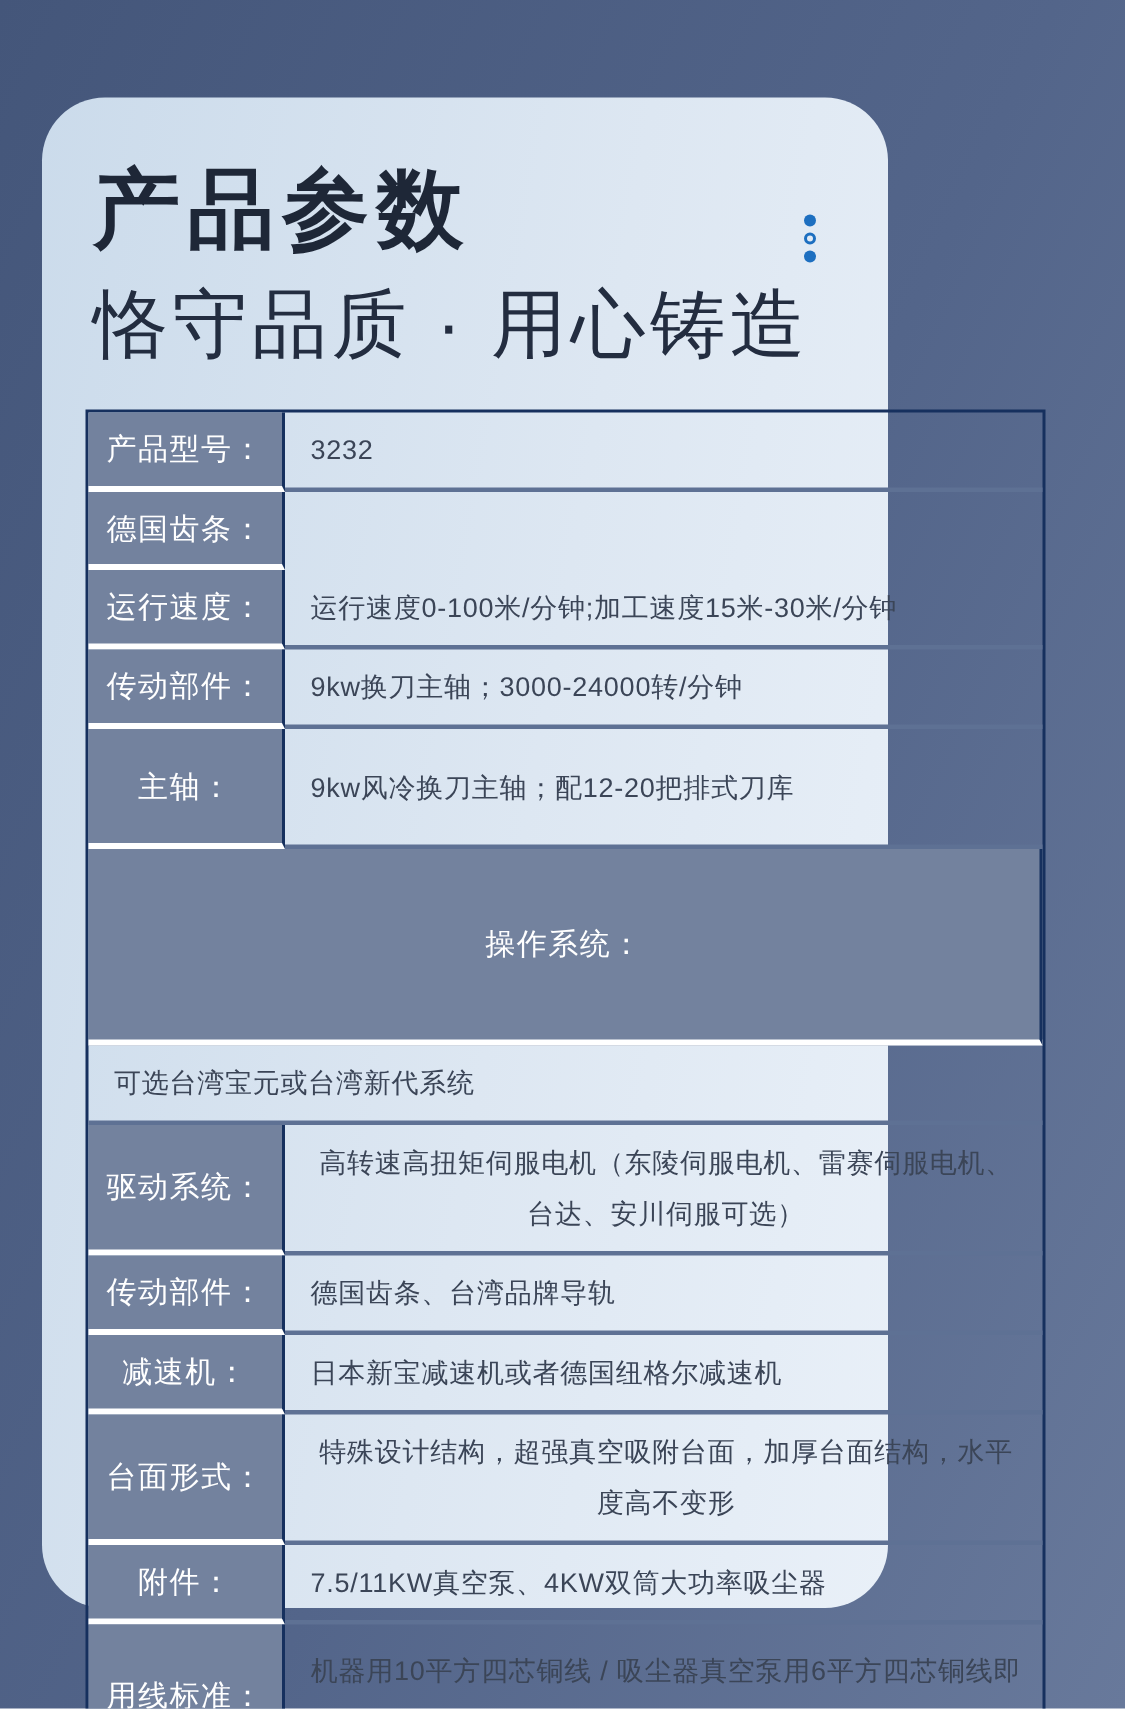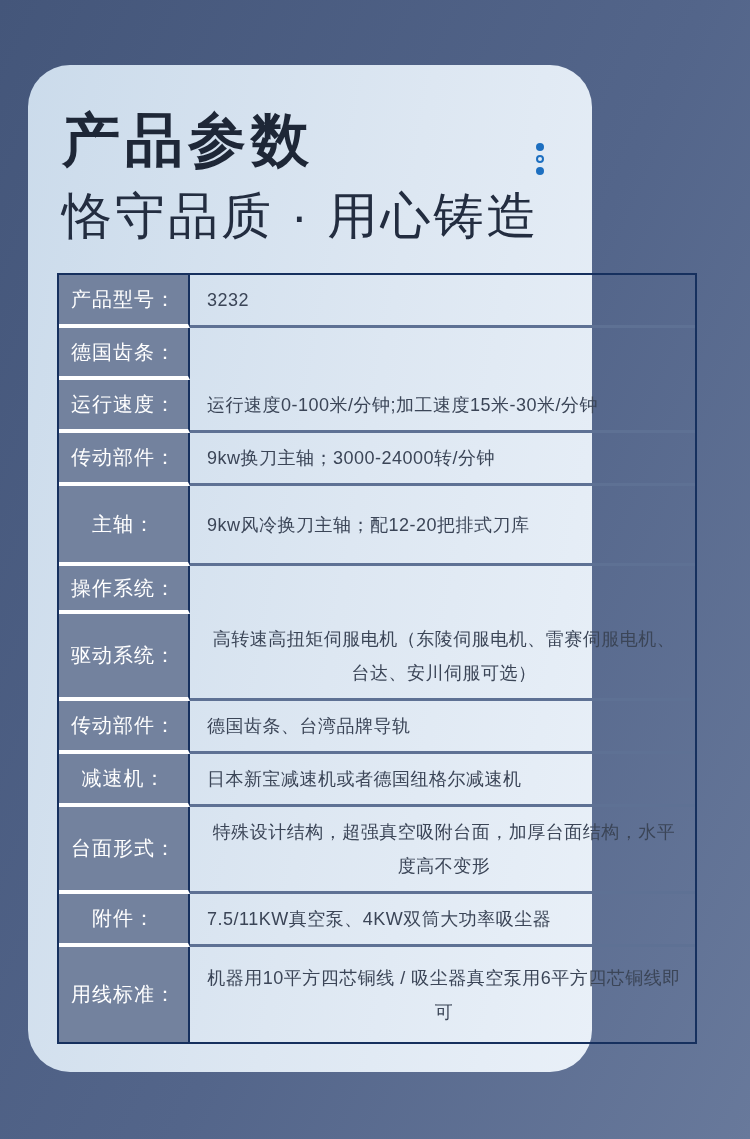--- a/index.html
+++ b/index.html
@@ -72,21 +72,21 @@
     padding: 8px 14px 8px 17px;
     font-size: 18px;
     color: #3b4557;
     line-height: 34px;
     letter-spacing: 0.5px;
     text-align: center;
   }
   .row:not(:last-child) .label { border-bottom: 4px solid #ffffff; }
   .row:not(:last-child) .value { border-bottom: 3px solid #5e7194; }
   .rh46 { min-height: 46px; }
-  .rh48 { min-height: 48px; }
+  .rh48 { min-height: 48px; flex-direction: column; }
   .rh50 { min-height: 50px; border-radius: 18px; }
   .rh52 { min-height: 52px; }
   .rh80 { min-height: 80px; }
   .rh95 { min-height: 95px; }
 </style>
 </head>
 <body>
 
 <div class="card">
 
@@ -121,20 +121,21 @@
       <div class="value">9kw换刀主轴；3000-24000转/分钟</div>
     </div>
 
     <div class="row rh80">
       <div class="label">主轴：</div>
       <div class="value">9kw风冷换刀主轴；配12-20把排式刀库</div>
     </div>
 
     <div class="row rh48">
       <div class="label">操作系统：</div>
+      <div class="value">可选台湾宝元或台湾新代系统</div>
     </div>
 
     <div class="row rh80">
       <div class="label">驱动系统：</div>
       <div class="value">高转速高扭矩伺服电机（东陵伺服电机、雷赛伺服电机、台达、安川伺服可选）</div>
     </div>
 
     <div class="row rh52">
       <div class="label">传动部件：</div>
       <div class="value">德国齿条、台湾品牌导轨</div>

